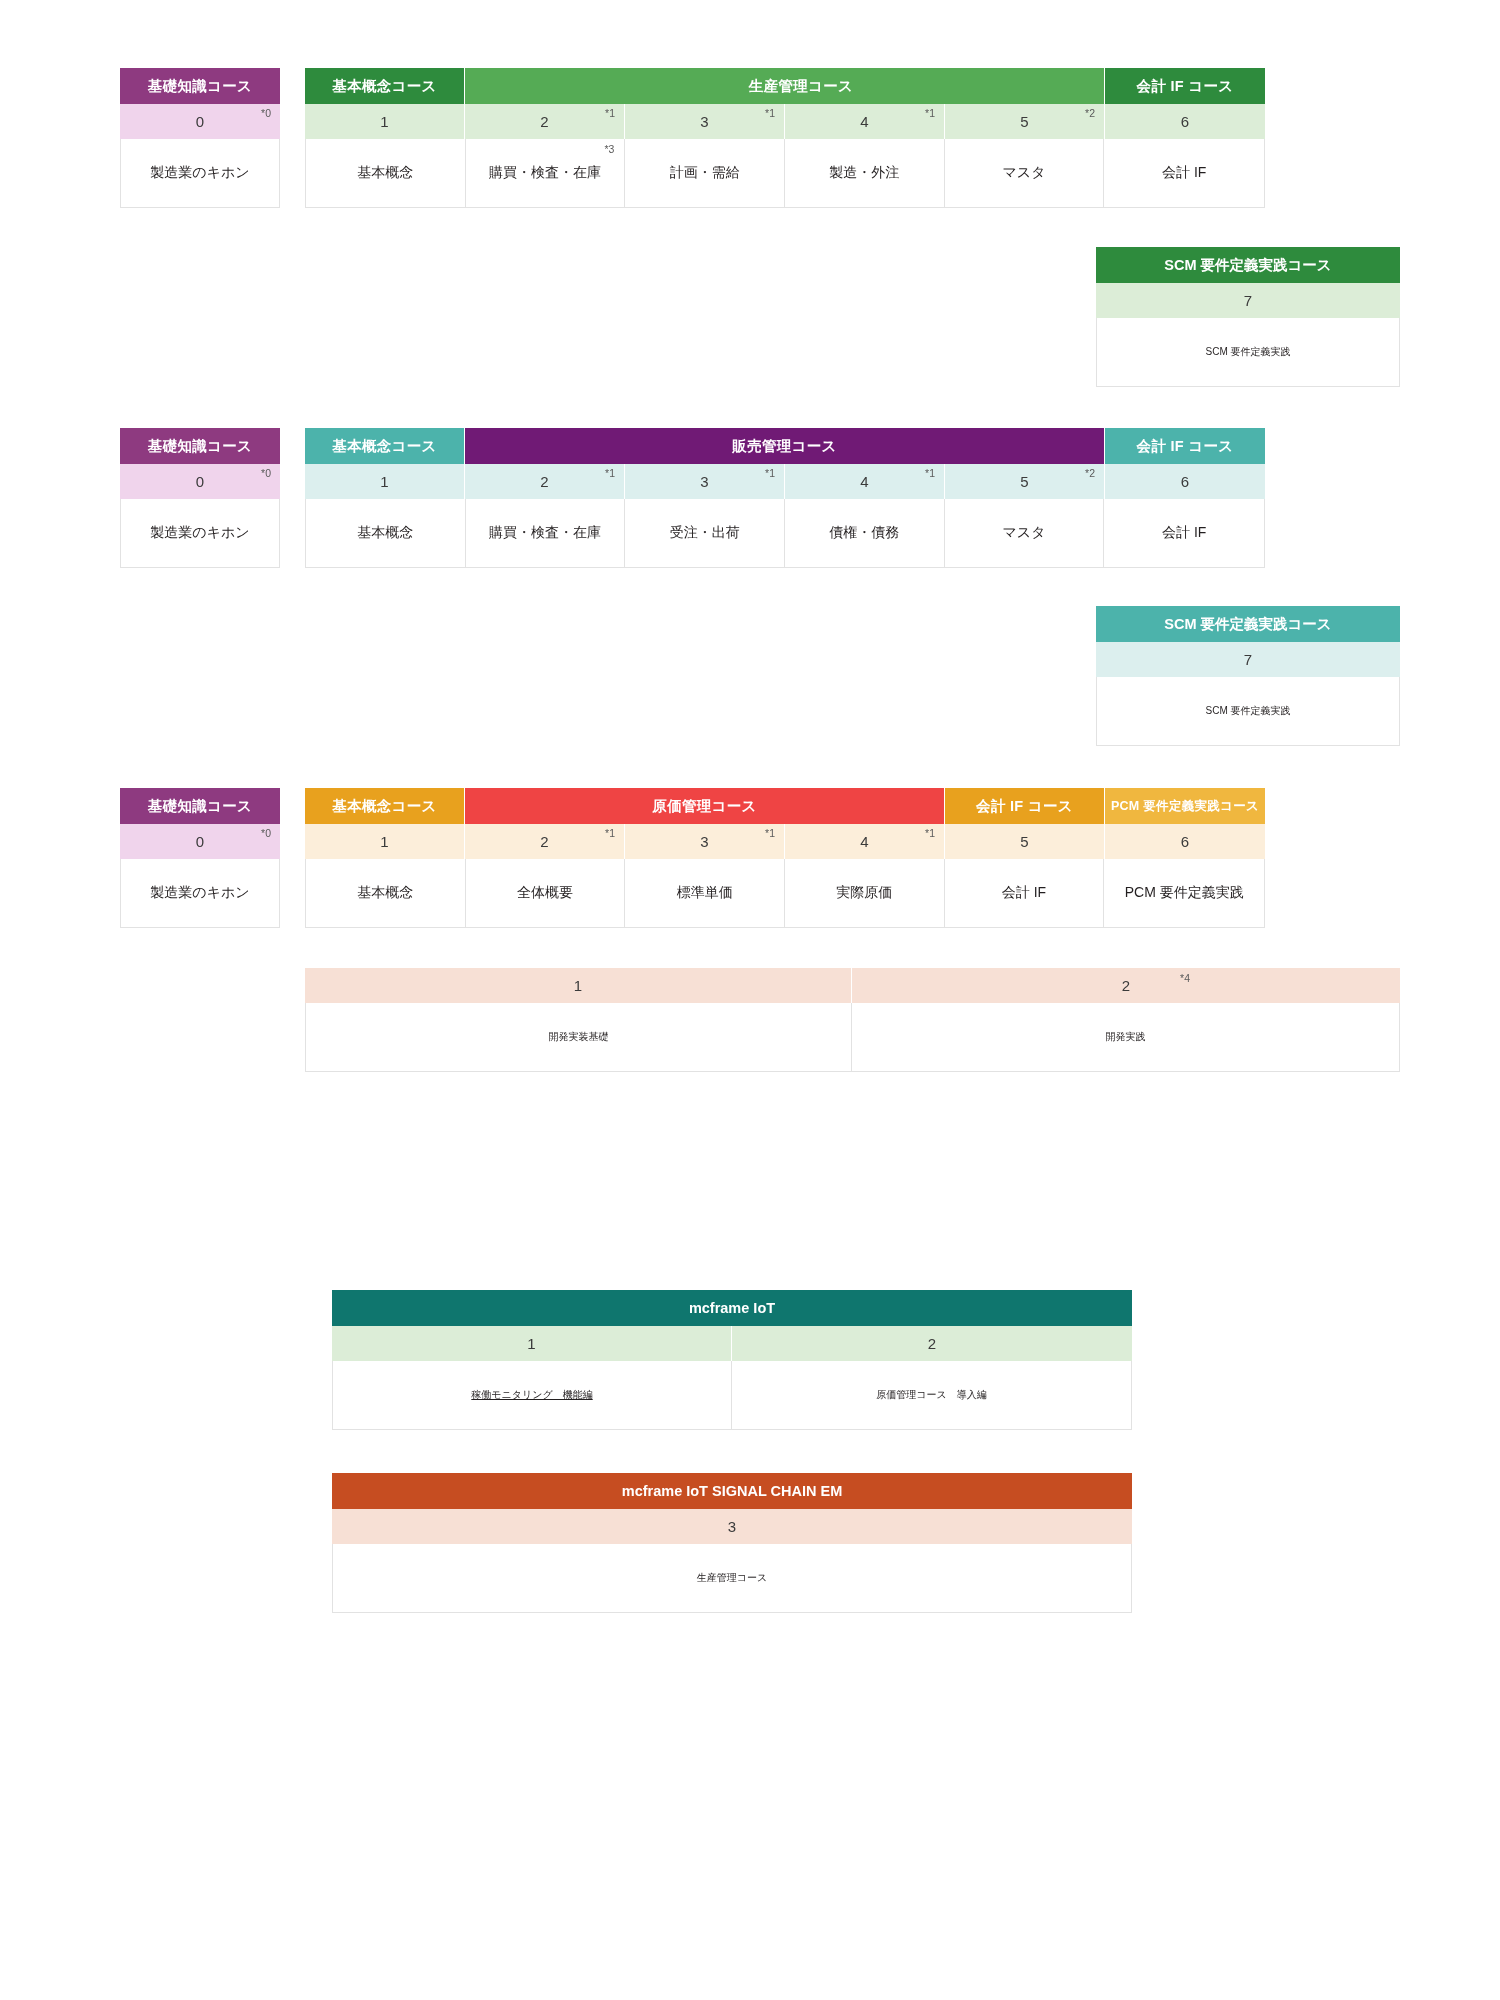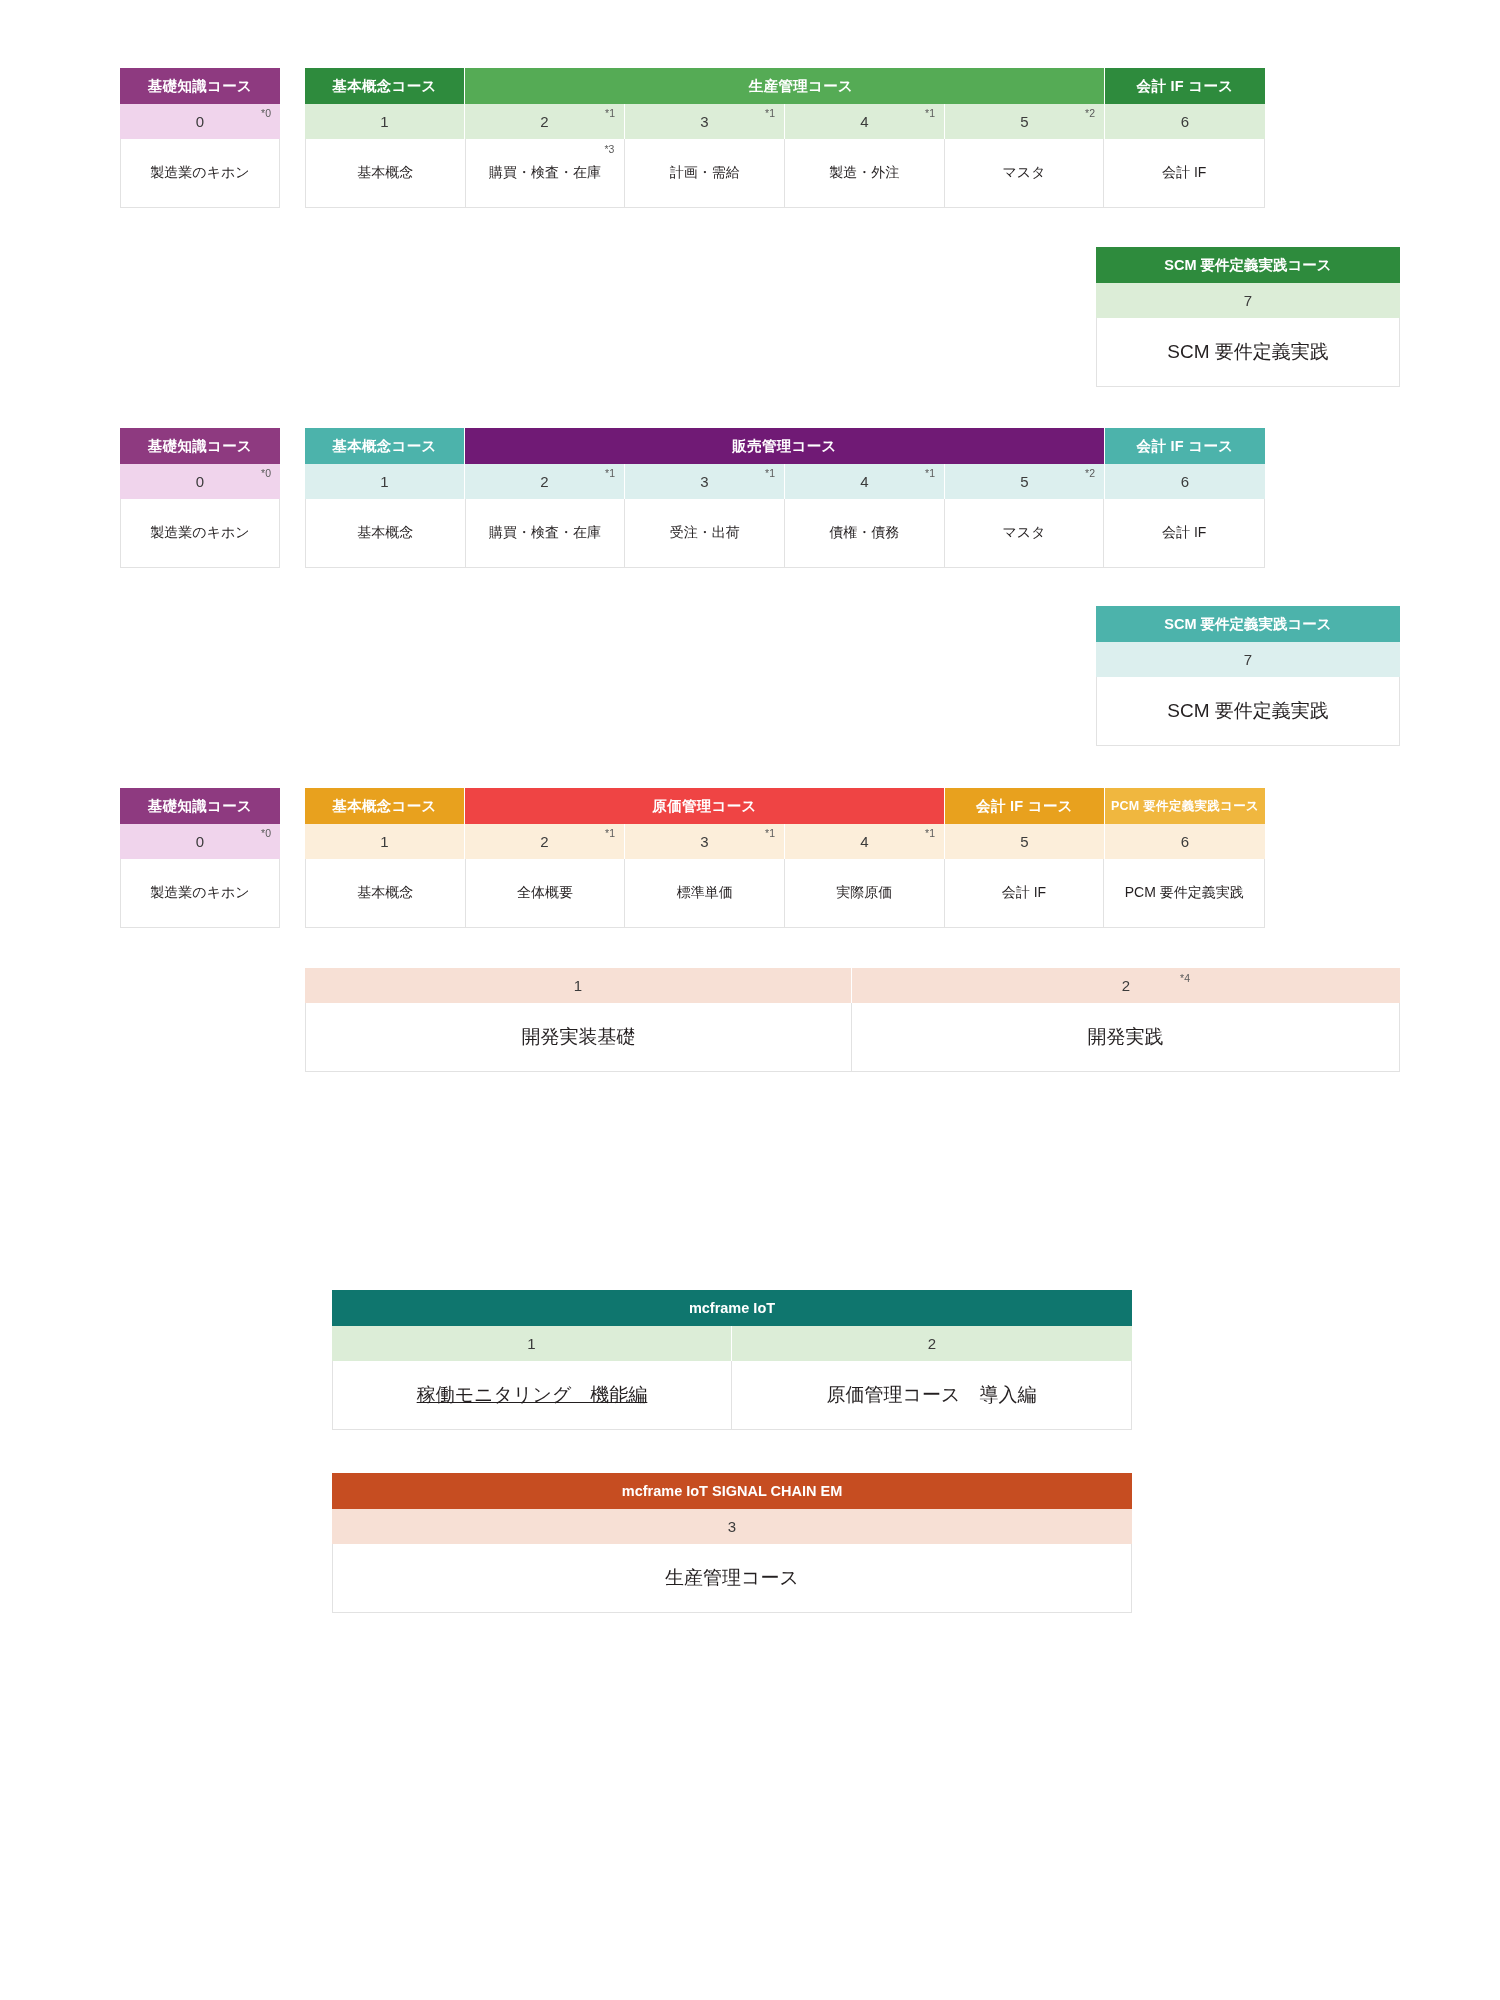--- a/index.html
+++ b/index.html
@@ -143,21 +143,21 @@
     background: #fff;
     border: 1px solid #e2e2e2;
     border-top: none;
     box-sizing: border-box;
   }
   .stable .st-body {
     height: 68px;
     display: flex;
     align-items: center;
     justify-content: center;
-    font-size: 19px;
+    font-size: 10px;
     box-sizing: border-box;
     border-right: 1px solid #e2e2e2;
     white-space: nowrap;
   }
   .stable .st-body.last { border-right: none; }
 </style>
 </head>
 <body>
 
 <div class="block" style="left:120px; top:68px;">

